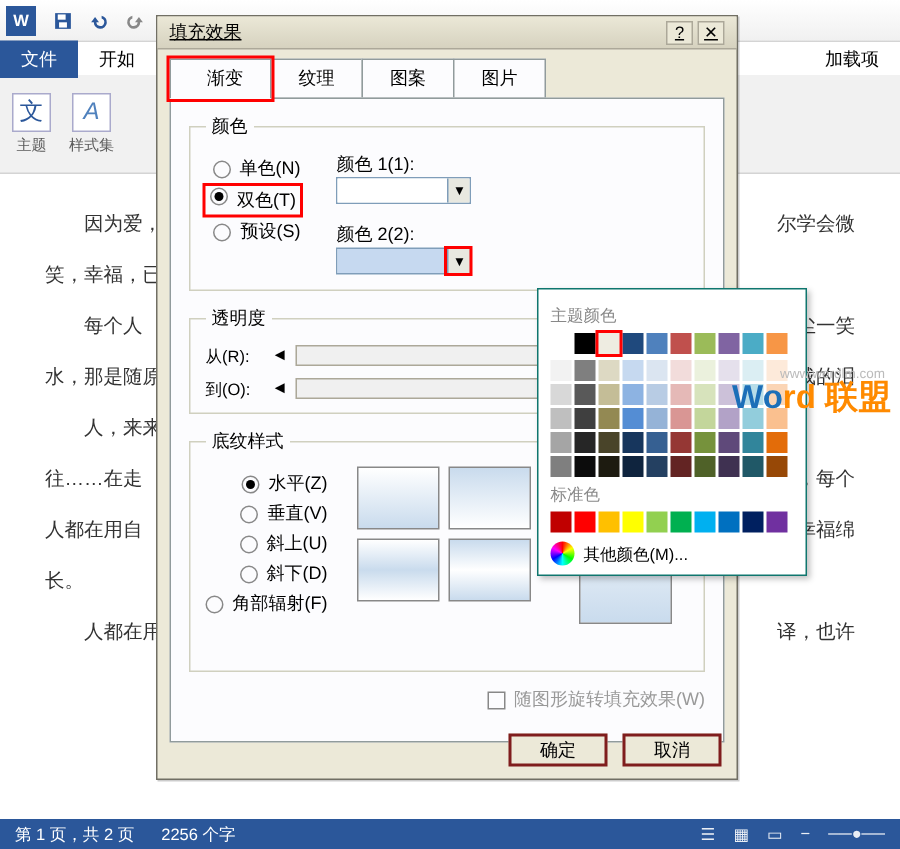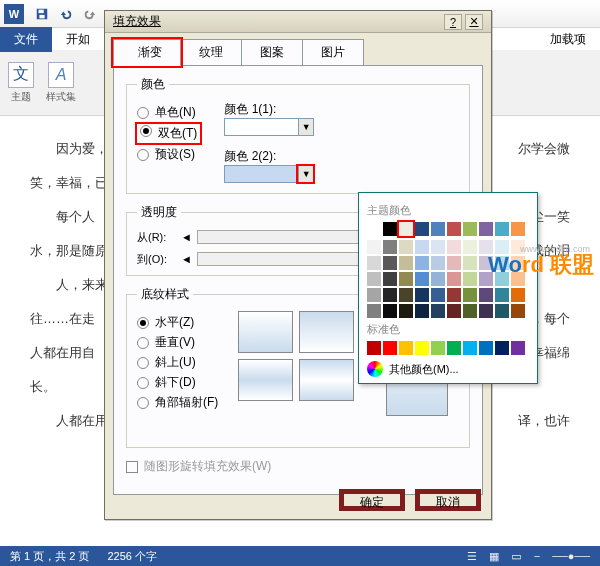--- a/index.html
+++ b/index.html
@@ -23,38 +23,38 @@
 .dlg-title { height: 22px; background: linear-gradient(#ebe8d7, #d6d2bf); border-bottom: 1px solid #aca899; display: flex; align-items: center; padding: 0 8px; font-size: 12px; text-decoration: underline; }
 .dlg-title .spacer { flex: 1; }
 .dlg-close, .dlg-help { width: 18px; height: 16px; border: 1px solid #aca899; background: #ece9d8; margin-left: 3px; font-size: 11px; display: flex; align-items: center; justify-content: center; cursor: pointer; }
 .tabstrip { display: flex; margin: 6px 0 0 8px; }
 .tab { padding: 4px 18px; border: 1px solid #919b9c; background: #fcfcfe; font-size: 12px; cursor: pointer; margin-right: -1px; position: relative; }
 .tab.active { background: #fcfcfe; border-bottom: 1px solid #fcfcfe; z-index: 2; padding-left: 24px; }
 .tab.active.hl { outline: 2px solid red; outline-offset: 0; }
 .tabpage { border: 1px solid #919b9c; margin: -1px 8px 6px 8px; background: #fcfcfe; height: 430px; padding: 10px 12px; position: relative; }
 fieldset { border: 1px solid #d0d0bf; padding: 8px 10px; margin-bottom: 10px; }
 legend { font-size: 12px; padding: 0 4px; }
-.row { display: flex; align-items: center; margin: 3px 0; }
+.row { display: flex; align-items: center; margin: 3px 0; justify-content: flex-end; }
 .radio { width: 12px; height: 12px; border: 1px solid #888; border-radius: 50%; margin-right: 6px; display: inline-block; position: relative; }
 .radio.checked::after { content: ''; position: absolute; top: 2px; left: 2px; width: 6px; height: 6px; background: #000; border-radius: 50%; }
 .radio-wrap.hl { outline: 2px solid red; padding: 1px 3px; }
 .combo { width: 90px; height: 18px; border: 1px solid #7f9db9; background: #fff; display: inline-flex; align-items: center; }
 .combo .swatch { flex: 1; height: 100%; }
 .combo .arrow { width: 15px; height: 100%; border-left: 1px solid #7f9db9; background: #e8e8e0; display: flex; align-items: center; justify-content: center; font-size: 9px; }
 .combo.hl .arrow { outline: 2px solid red; }
 .slider-row { display: flex; align-items: center; gap: 6px; font-size: 11px; }
 .slider-track { flex: 1; height: 14px; border: 1px solid #aca899; background: #f0f0f0; position: relative; }
 .spinbtn { width: 40px; height: 16px; border: 1px solid #7f9db9; background: #fff; }
 .chk { width: 12px; height: 12px; border: 1px solid #888; margin-right: 6px; }
 .variants { display: flex; flex-wrap: wrap; gap: 6px; width: 128px; }
 .variant { width: 55px; height: 42px; border: 1px solid #888; background: linear-gradient(#fff, #c9dbed); }
 .sample-lbl { font-size: 11px; margin-bottom: 2px; }
 .sample { width: 62px; height: 88px; border: 1px solid #888; background: linear-gradient(#fff, #c9dbed); }
 .btns { position: absolute; right: 10px; bottom: 8px; display: flex; gap: 10px; }
-.btn { width: 66px; height: 22px; border: 5px solid #7f1d1d; background: #ece9d8; font-size: 12px; cursor: pointer; text-align: center; }
+.btn { width: 66px; height: 22px; border: 2px solid #7f1d1d; background: #ece9d8; font-size: 12px; cursor: pointer; text-align: center; }
 .color-popup { position: absolute; top: 192px; left: 358px; width: 180px; background: #fff; border: 1px solid #0f766e; box-shadow: 2px 2px 4px rgba(0,0,0,0.25); padding: 6px 8px; font-size: 11px; }
 .color-popup .sect-title { color: #888; margin: 4px 0; }
 .color-grid { display: flex; flex-wrap: wrap; gap: 2px; }
 .sw { width: 14px; height: 14px; cursor: pointer; }
 .sw.hl { outline: 2px solid red; position: relative; z-index: 2; }
 .more-row { display: flex; align-items: center; gap: 6px; margin-top: 6px; cursor: pointer; }
 .more-row .wheel { width: 16px; height: 16px; border-radius: 50%; background: conic-gradient(red, yellow, lime, cyan, blue, magenta, red); }
 .watermark { position: absolute; right: 6px; top: 250px; font-size: 22px; font-weight: bold; }
 .watermark .w1 { color: #1c6fb8; }
 .watermark .w2 { color: #ff8a00; }

